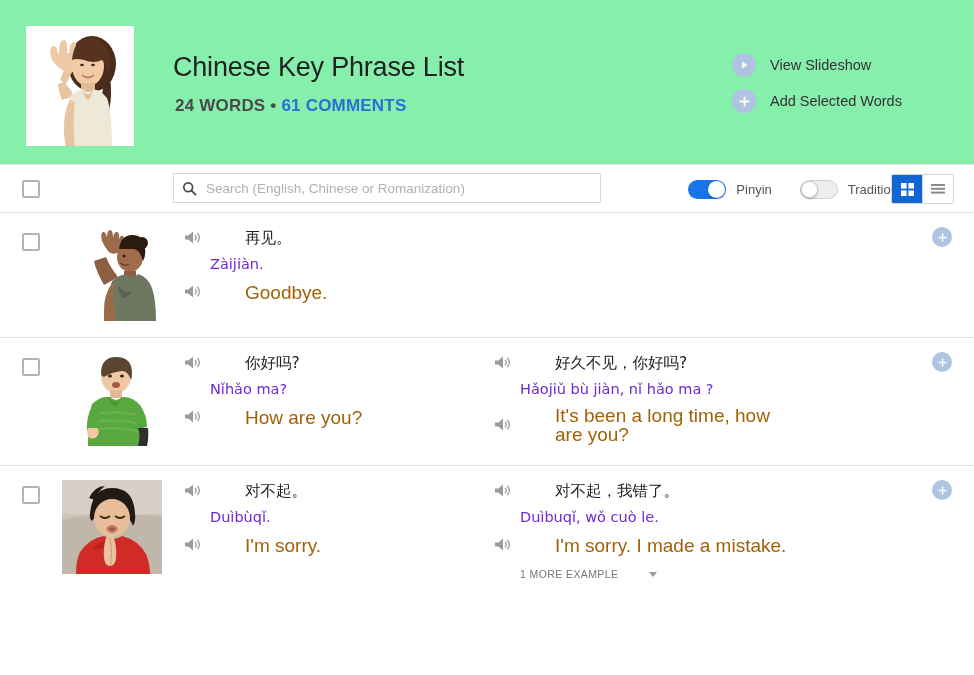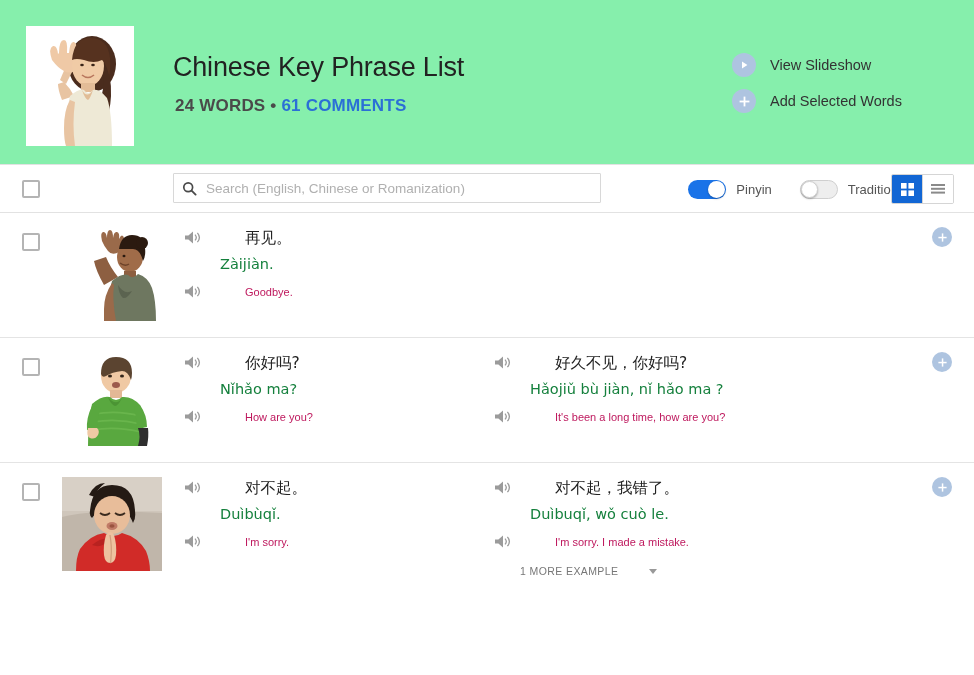--- a/index.html
+++ b/index.html
@@ -265,29 +265,29 @@
     cursor: pointer;
   }
   .hanzi {
     font-size: 15.5px;
     color: #222222;
     line-height: 20px;
     font-family: "DejaVu Sans", sans-serif;
   }
   .pinyin {
     font-size: 14.5px;
-    color: #15803d;
+    color: #6d28d9;
     line-height: 20px;
-    margin-left: 36px;
+    margin-left: 26px;
     margin-bottom: 7px;
     font-family: "DejaVu Sans", sans-serif;
   }
   .english {
-    font-size: 11px;
-    color: #be185d;
+    font-size: 19px;
+    color: #a16207;
     line-height: 19px;
   }
   .more-examples {
     margin-left: 26px;
     margin-top: 12px;
     font-size: 10.5px;
     letter-spacing: 0.4px;
     color: #777777;
     display: flex;
     align-items: center;

